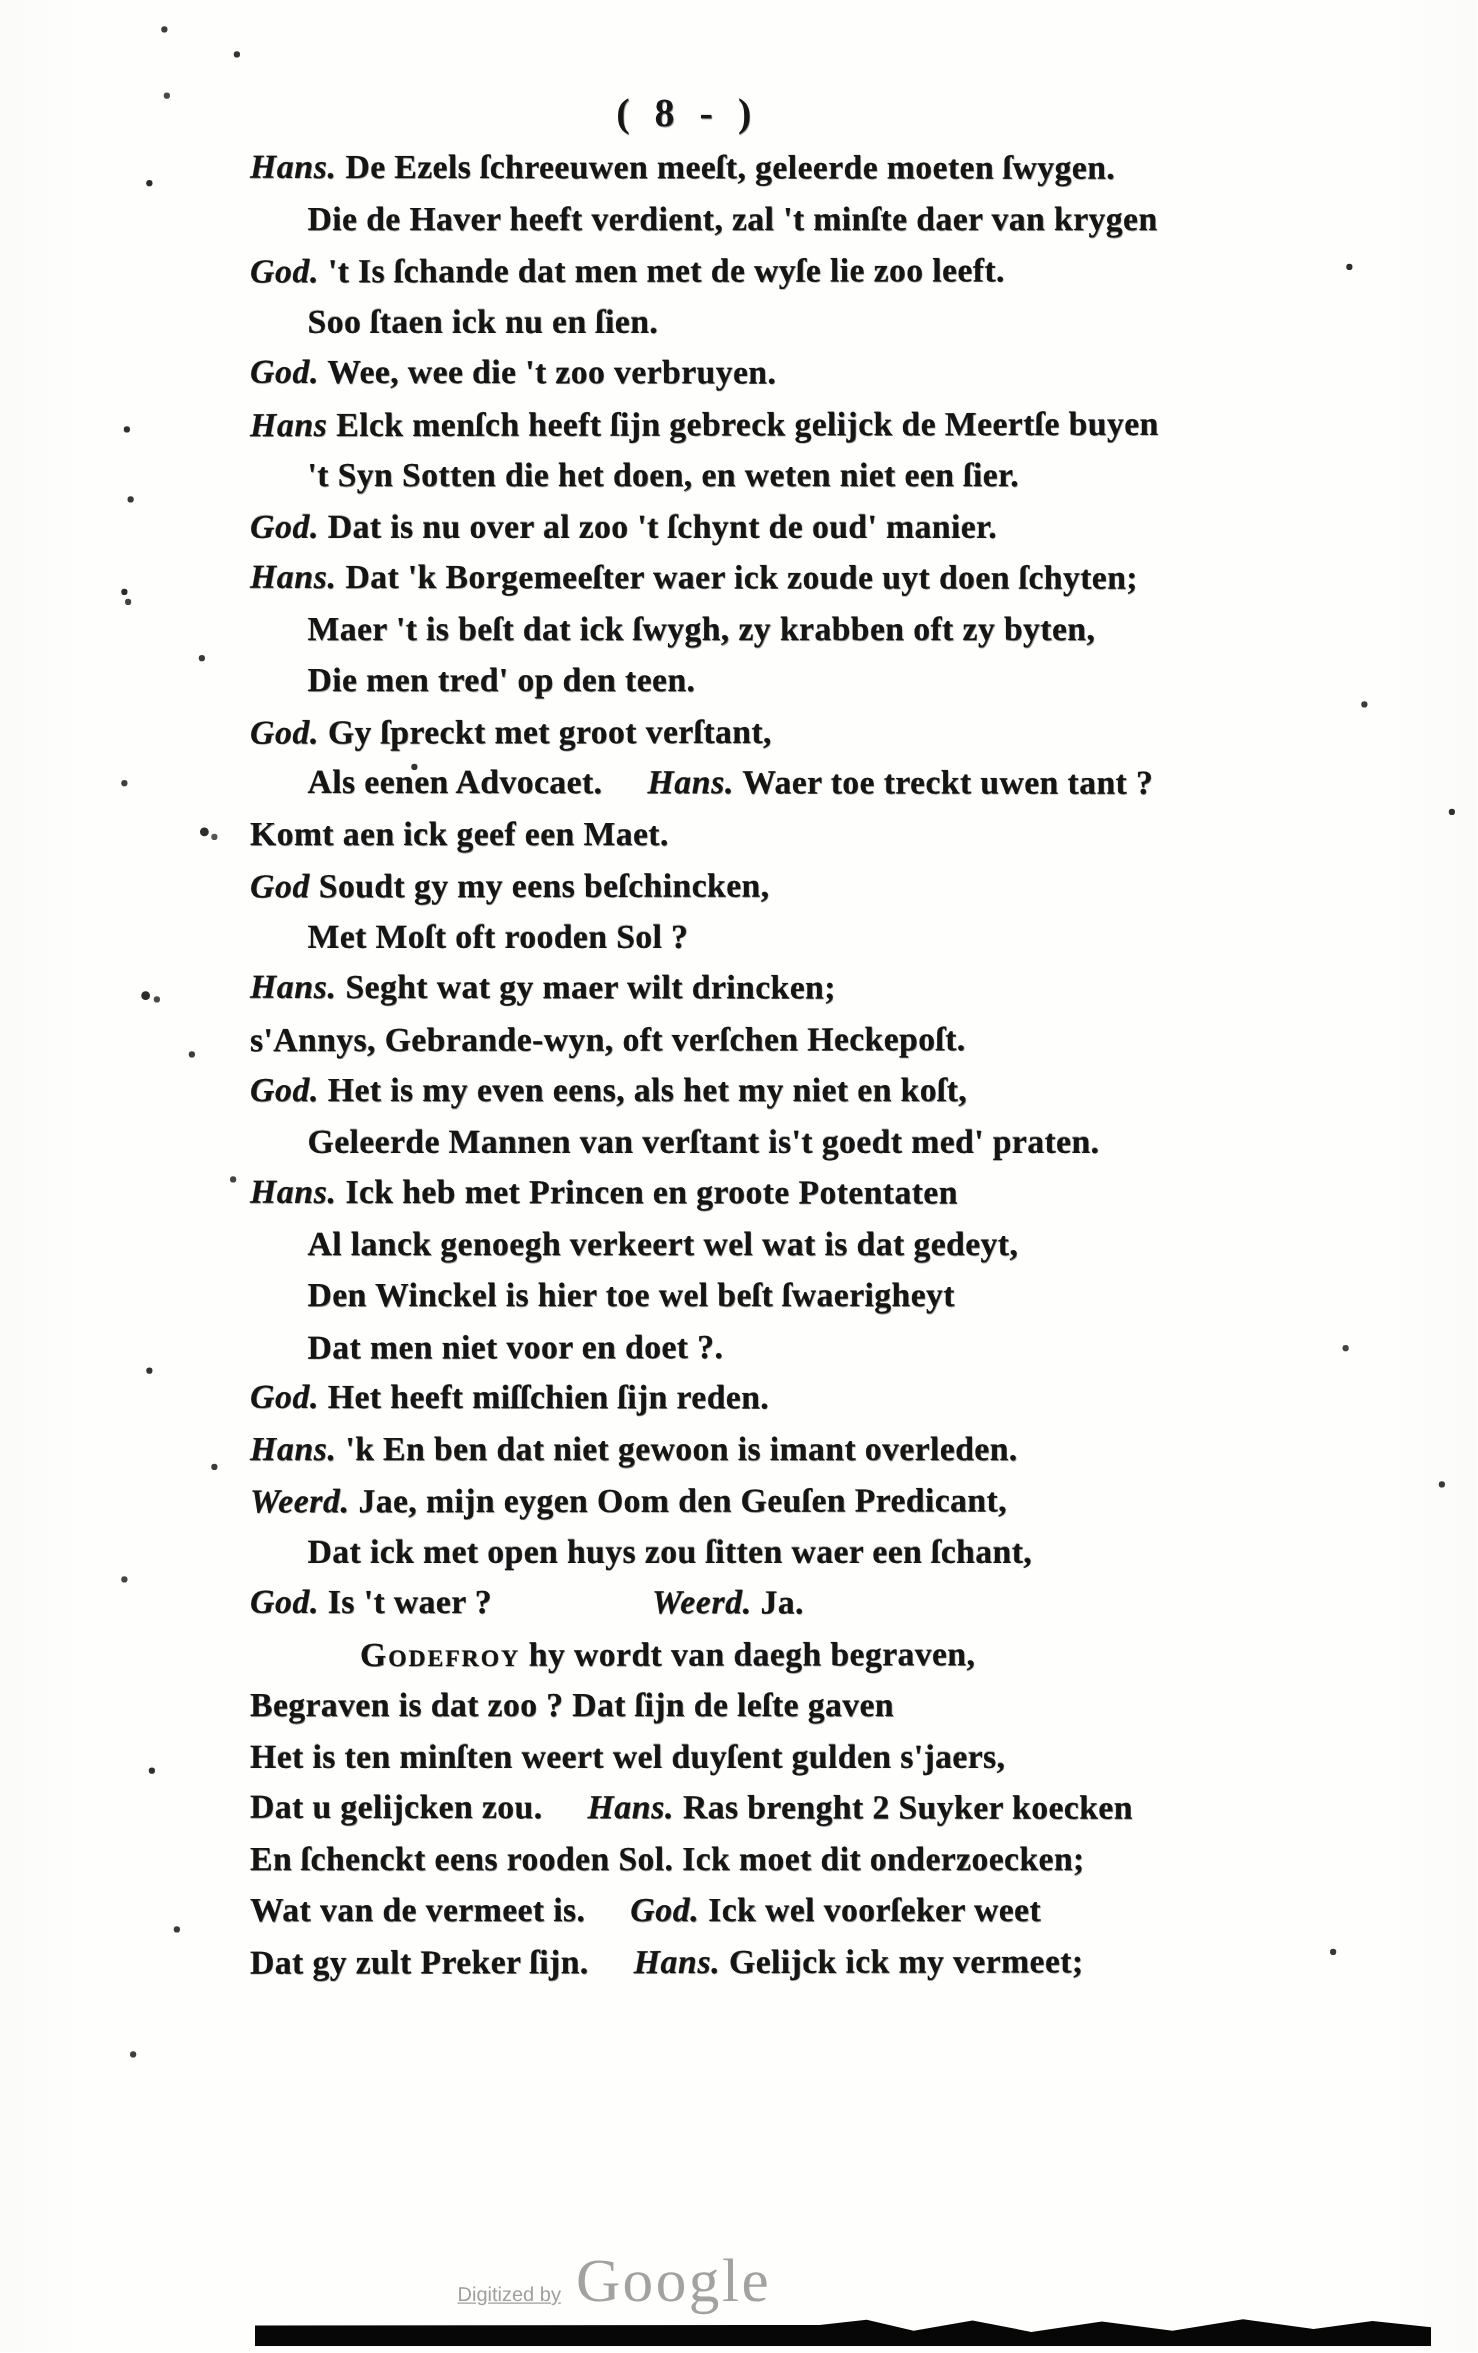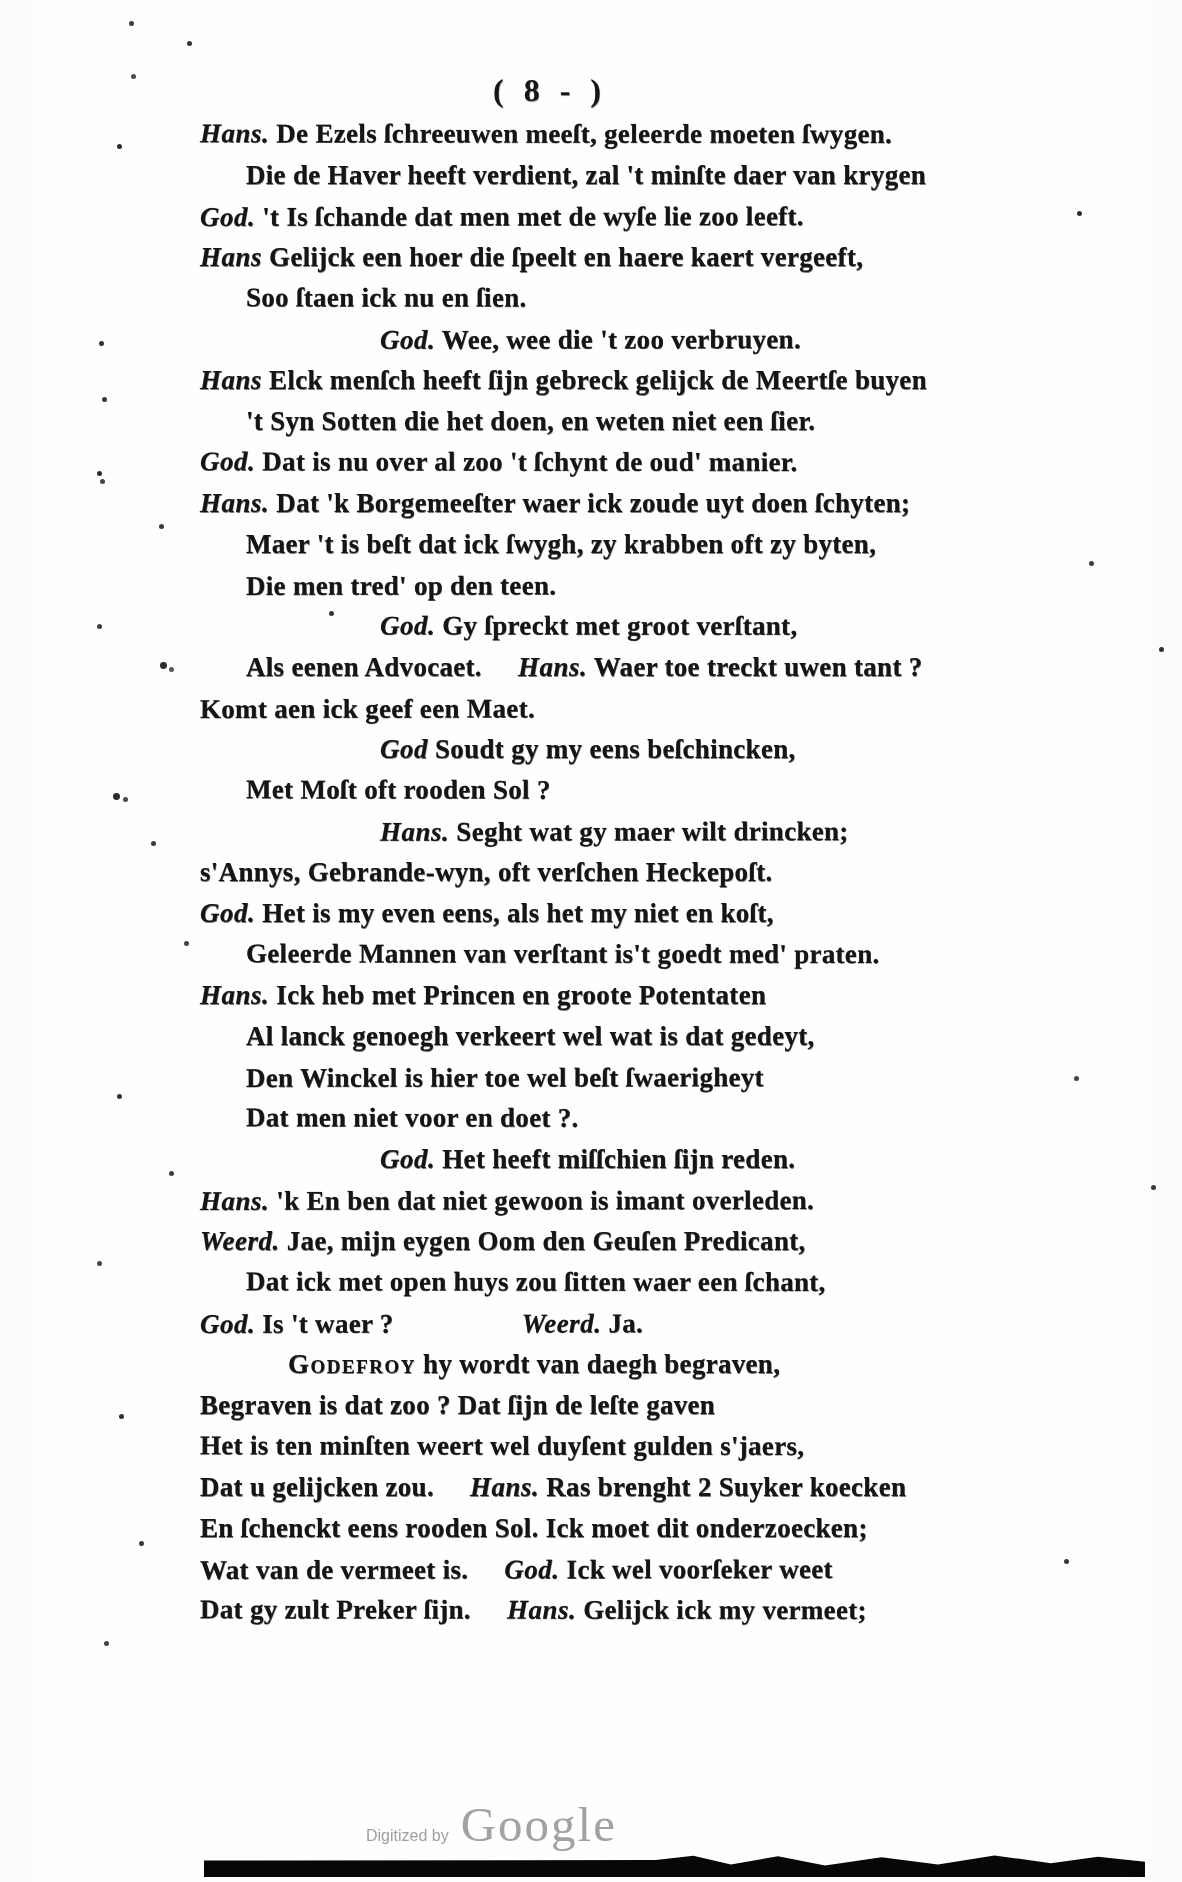--- a/index.html
+++ b/index.html
@@ -23,21 +23,21 @@
     font-size:27px;font-weight:700;color:#151515;line-height:41px;
     letter-spacing:.3px;
   }
   .line{white-space:pre-wrap;
     text-shadow:0.45px 0.55px 0.6px rgba(15,15,15,.55), -0.25px -0.2px 0.45px rgba(15,15,15,.3);
   }
   .line:nth-child(3n){transform:translateY(.4px) rotate(-.08deg);}
   .line:nth-child(4n+1){transform:translateY(-.3px) rotate(.06deg);}
   .m0{margin-left:0;}
   .m1{margin-left:46px;}
-  .m2{margin-left:180px;}
+  .m2{}
   .m3{margin-left:88px;}
   .sp{font-style:italic;letter-spacing:.5px;}
   .sc{font-variant:small-caps;letter-spacing:1.5px;}
   .gap-l{display:inline-block;width:128px;}
   .gap-s{display:inline-block;width:36px;}
   
   .speckles{position:absolute;left:0;top:0;width:3px;height:3px;border-radius:50%;
     background:transparent;
     box-shadow:
       118px 145px 0 1px #2b2b2b, 100px 342px 0 1px #303030, 103px 398px 0 1px #383838,
@@ -48,21 +48,21 @@
       170px 1172px 0 1px #3d3d3d, 98px 1262px 0 1px #454545, 120px 1415px 0 1px #2f2f2f,
       140px 1542px 0 1px #3a3a3a, 105px 1642px 0 1px #404040,
       1078px 212px 0 1px #2d2d2d, 1090px 562px 0 1px #3c3c3c, 1160px 648px 0 1px #2f2f2f,
       1075px 1077px 0 1px #444, 1152px 1186px 0 1px #3a3a3a, 1065px 1560px 0 1px #383838,
       188px 42px 0 1px #333, 130px 22px 0 1px #3d3d3d, 132px 75px 0 1px #4a4a4a;
   }
   .watermark{
     position:absolute;top:1796px;left:366px;color:#a7a7a7;
     display:flex;align-items:baseline;user-select:none;
   }
-  .wm-prefix{font-family:"Liberation Sans","DejaVu Sans",sans-serif;font-size:16px;color:#9f9f9f;}
+  .wm-prefix{font-family:"Liberation Sans","DejaVu Sans",sans-serif;font-size:16px;color:#9f9f9f;text-decoration:underline;}
   .wm-brand{font-family:"Liberation Serif","DejaVu Serif",serif;font-size:49px;margin-left:12px;
     color:#a2a2a2;letter-spacing:2px;}
   .bottom-bar{
     position:absolute;top:1854px;left:204px;width:941px;height:23px;background:#070707;
     clip-path:polygon(0 28%, 48% 26%, 52% 8%, 56% 46%, 61% 10%, 66% 50%, 72% 14%,
       78% 46%, 84% 6%, 90% 40%, 95% 12%, 100% 34%, 100% 100%, 0 100%);
   }
 </style>
 </head>
 <body>
@@ -70,21 +70,20 @@
 <div class="page">
 
   <div class="speckles"></div>
 
   <div class="page-header">( 8 - )</div>
 
   <div class="text-block">
       <div class="line m0"><span class="sp">Hans.</span><span> De Ezels ſchreeuwen meeſt, geleerde moeten ſwygen.</span></div>
       <div class="line m1"><span>Die de Haver heeft verdient, zal 't minſte daer van krygen</span></div>
       <div class="line m0"><span class="sp">God.</span><span> 't Is ſchande dat men met de wyſe lie zoo leeft.</span></div>
-      <div class="line m0"><span class="sp">Hans</span><span> Gelijck een hoer die ſpeelt en haere kaert vergeeft,</span></div>
       <div class="line m1"><span>Soo ſtaen ick nu en ſien.</span></div>
       <div class="line m2"><span class="sp">God.</span><span> Wee, wee die 't zoo verbruyen.</span></div>
       <div class="line m0"><span class="sp">Hans</span><span> Elck menſch heeft ſijn gebreck gelijck de Meertſe buyen</span></div>
       <div class="line m1"><span>'t Syn Sotten die het doen, en weten niet een ſier.</span></div>
       <div class="line m0"><span class="sp">God.</span><span> Dat is nu over al zoo 't ſchynt de oud' manier.</span></div>
       <div class="line m0"><span class="sp">Hans.</span><span> Dat 'k Borgemeeſter waer ick zoude uyt doen ſchyten;</span></div>
       <div class="line m1"><span>Maer 't is beſt dat ick ſwygh, zy krabben oft zy byten,</span></div>
       <div class="line m1"><span>Die men tred' op den teen.</span></div>
       <div class="line m2"><span class="sp">God.</span><span> Gy ſpreckt met groot verſtant,</span></div>
       <div class="line m1"><span>Als eenen Advocaet.</span><span class="gap-s"></span><span class="sp">Hans.</span><span> Waer toe treckt uwen tant ?</span></div>

